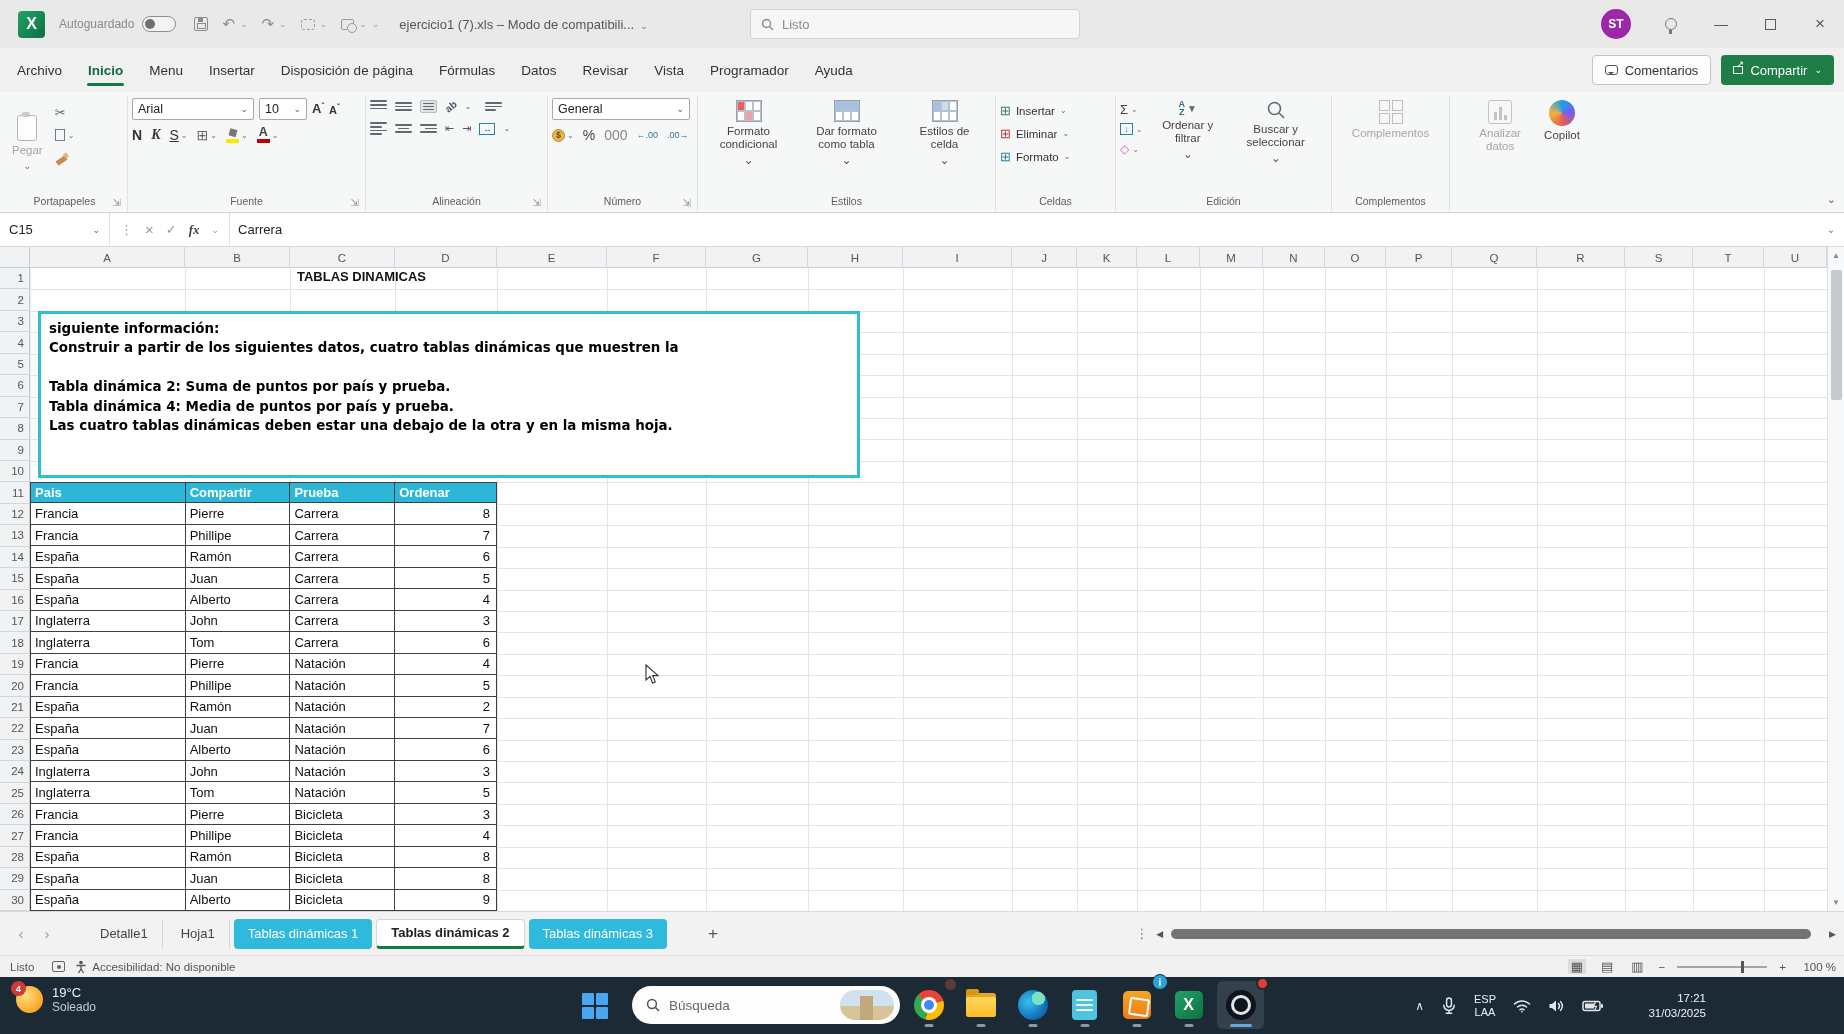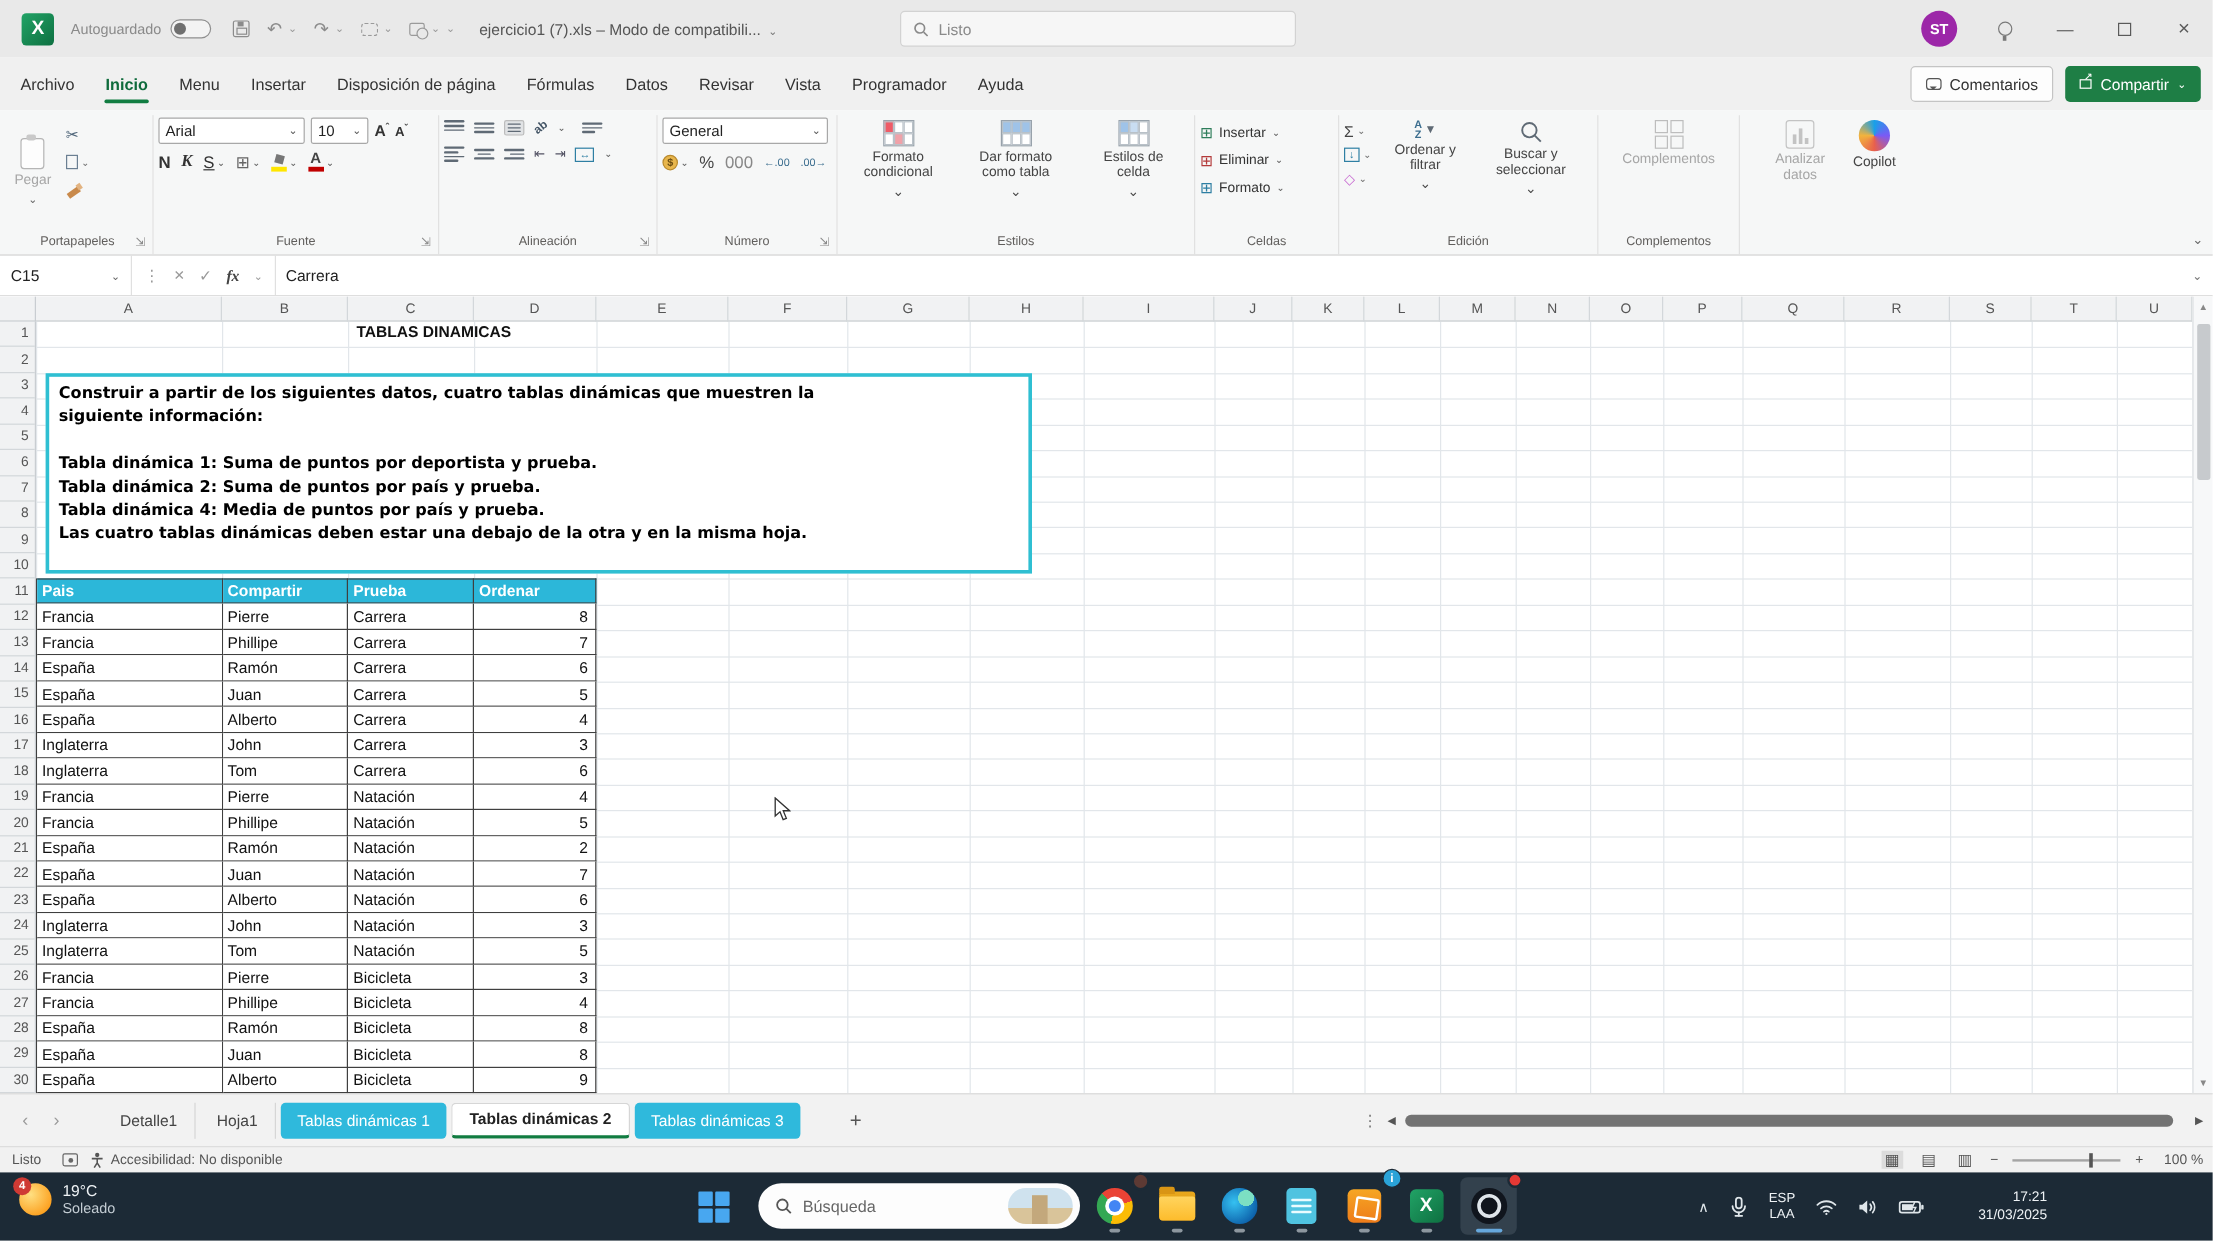--- a/index.html
+++ b/index.html
@@ -648,24 +648,23 @@
       <div class="vline" style="left: 706px;"></div>
       <div class="vline" style="left: 607px;"></div>
       <div class="vline" style="left: 497px;"></div>
       <div class="vline" style="left: 395px;"></div>
       <div class="vline" style="left: 290px;"></div>
       <div class="vline" style="left: 185px;"></div>
       <div class="vline" style="left: 30px;"></div>
 
     <div class="celltitle">TABLAS DINAMICAS</div>
     <div class="instrbox">
+        <div class="insline">siguiente información:</div>
         <div class="insline">Construir a partir de los siguientes datos, cuatro tablas dinámicas que muestren la</div>
-        <div class="insline">siguiente información:</div>
         <div class="insline"></div>
-        <div class="insline">Tabla dinámica 1: Suma de puntos por deportista y prueba.</div>
         <div class="insline">Tabla dinámica 2: Suma de puntos por país y prueba.</div>
         <div class="insline">Tabla dinámica 4: Media de puntos por país y prueba.</div>
         <div class="insline">Las cuatro tablas dinámicas deben estar una debajo de la otra y en la misma hoja.</div>
       </div>
     <div class="dtable">
         <div class="trow head">
           <div class="tcell" style="width: 155px;">Pais</div>
           <div class="tcell" style="width: 105px;">Compartir</div>
           <div class="tcell" style="width: 105px;">Prueba</div>
           <div class="tcell" style="width: 102px;">Ordenar</div>

